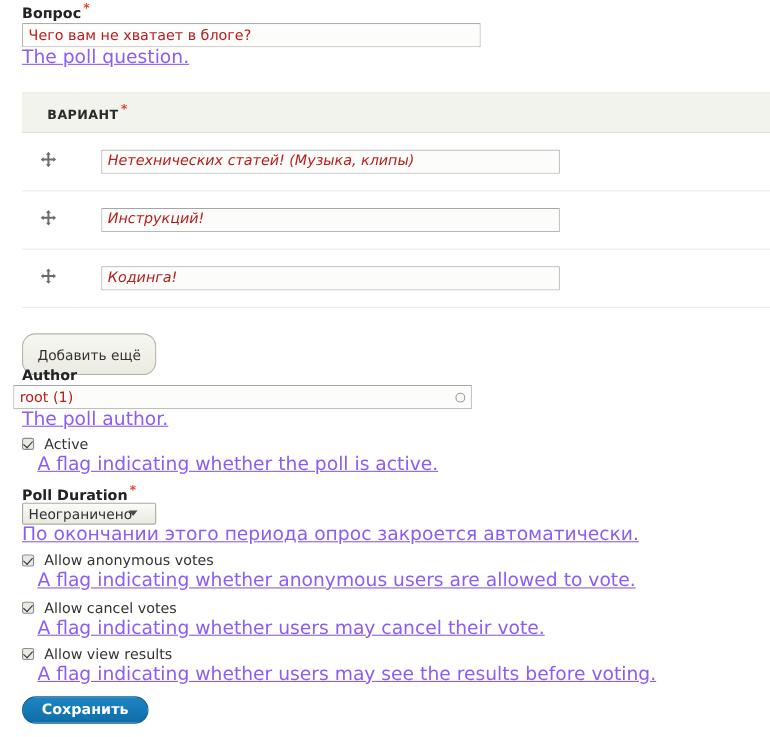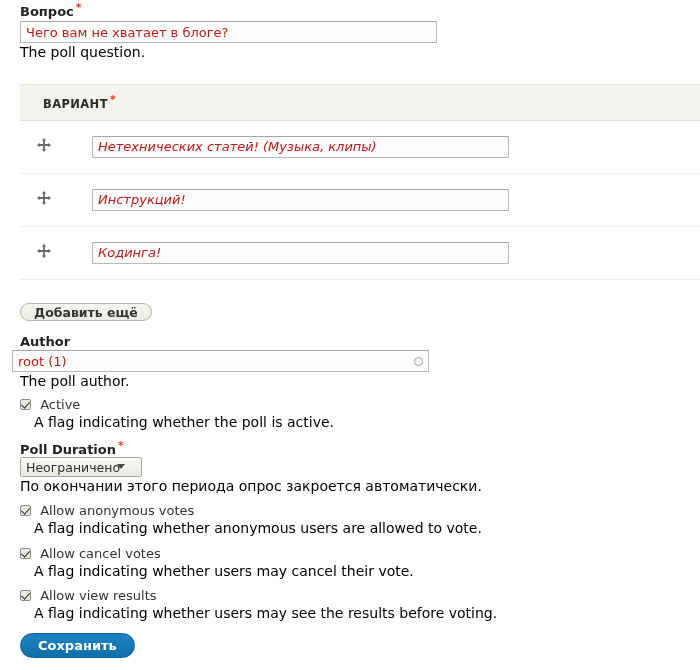--- a/index.html
+++ b/index.html
@@ -15,23 +15,24 @@
   .page { position: relative; width: 700px; height: 670px; }
 
   .label {
     font-weight: bold;
     font-size: 13px;
     color: #232323;
     line-height: 16px;
   }
   .req { color: #e23f28; font-size: 11px; vertical-align: super; margin-left: 2px; line-height: 1; }
   .desc {
-    font-size: 14px;
-    color: #000000;
+    font-size: 17px;
+    color: #8b5cf6;
     line-height: 15px;
+    text-decoration: underline;
   }
 
   input.text-field {
     display: block;
     height: 22px;
     padding: 1px 5px;
     font-family: "DejaVu Sans", "Liberation Sans", sans-serif;
     font-size: 13px;
     color: #b91c1c;
     background: #fcfcfa;
@@ -77,25 +78,25 @@
     line-height: 0;
   }
   .drag-handle svg { display: block; }
   td.input-cell .text-field { width: 417px; margin-left: 24px; font-style: italic; }
 
   .choices-desc { position: absolute; left: 20px; top: 272px; }
 
   
   .btn-add {
     position: absolute; left: 20px; top: 303px;
-    height: 18px;
+    height: 38px;
     padding: 0 13px;
     font-family: "DejaVu Sans", "Liberation Sans", sans-serif;
     font-size: 12.5px;
-    font-weight: bold;
+    font-weight: normal;
     color: #333333;
     background: linear-gradient(to bottom, #f7f7f2 0%, #ebebe3 100%);
     border: 1px solid #b4b4ab;
     border-radius: 12px;
     cursor: pointer;
   }
 
   
   .a-label { position: absolute; left: 20px; top: 334px; }
   .author-wrap { position: absolute; left: 12px; top: 350px; width: 417px; }

